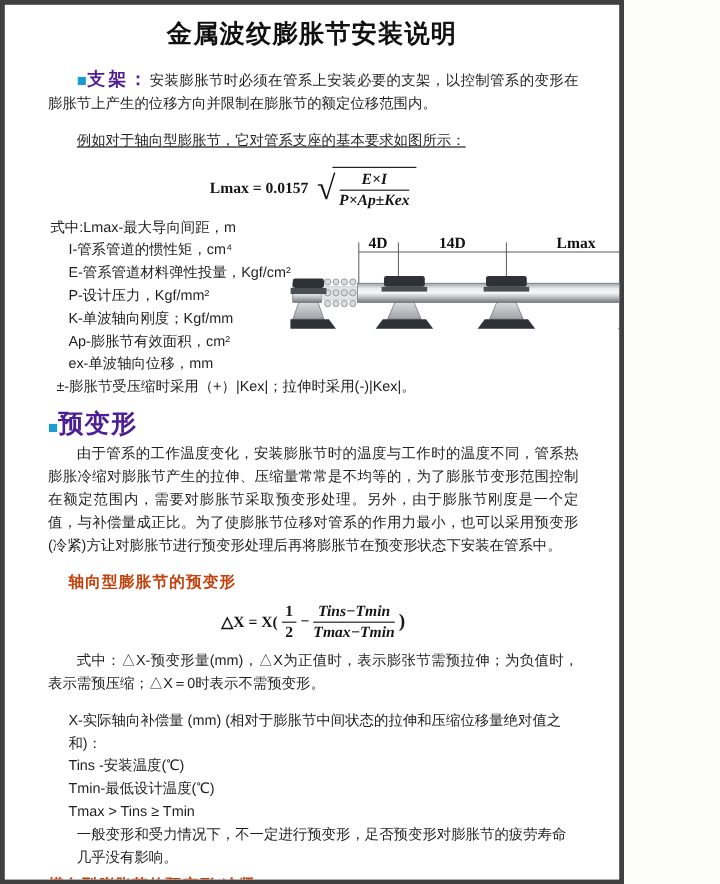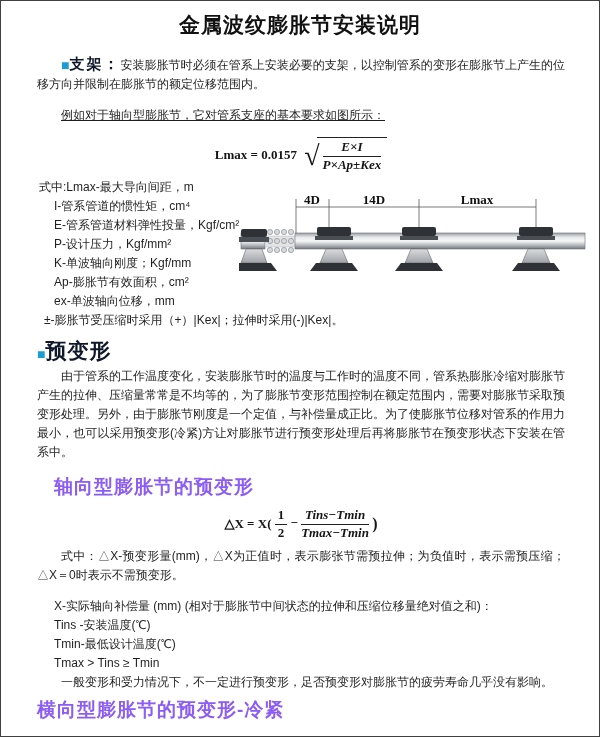--- a/index.html
+++ b/index.html
@@ -1,37 +1,37 @@
 <!DOCTYPE html>
 <html><head>
 <meta charset="utf-8">
 <style>
   html,body{margin:0;padding:0;background:#fdfdfc;}
   .page{
     position:relative;
-    width:600px;height:737px;
+    width:520px;height:737px;
     background:#ffffff;
     overflow:hidden;
     font-family:"Liberation Sans", sans-serif;
     color:#1f1f1f;
     box-sizing:border-box;
-    border:1px solid #404040;
+    border:4px solid #404040;
   }
   .title{
     margin:10px 0 0 0;
     text-align:center;
     font-size:21px;
     font-weight:bold;
     letter-spacing:1px;
     color:#111;
   }
   .content{padding:0 34px 0 36px;}
   .body-text{font-size:12px;line-height:19px;text-align:justify;}
   .marker{color:#1b9cd3;font-size:14px;vertical-align:-1px;}
-  .sec-label{color:#0f172a;font-size:15px;font-weight:bold;letter-spacing:2px;}
+  .sec-label{color:#4c1d95;font-size:15px;font-weight:bold;letter-spacing:2px;}
   .para-support{margin-top:15px;text-indent:24px;}
   .para-example{margin-top:0;text-indent:24px;text-decoration:underline;}
 
   
   .formula-row{
     text-align:center;
     font-family:"Liberation Serif", serif;
     font-weight:bold;
     font-size:13px;
     color:#151515;
@@ -54,21 +54,21 @@
   .def-note{padding-left:15px;}
 
   
   .diagram{position:absolute;left:238px;top:190px;width:350px;height:96px;}
   .dim-label{font-family:"Liberation Serif", serif;font-weight:bold;font-size:13px;fill:#111;}
 
   .sec-head{margin-top:7px;font-size:16px;}
   .sec-head .sec-label{font-size:21px;letter-spacing:1px;}
   .para-predeform{margin-top:2px;text-indent:24px;}
   .sub-head{
-    color:#8b5cf6;font-size:19px;font-weight:bold;
+    color:#c2410c;font-size:13px;font-weight:bold;
     margin-top:5px;letter-spacing:1px;
   }
   .sub-head.axial{padding-left:17px;}
   .sub-head.lateral{padding-left:0px;}
   .formula-dx{margin:8px 0 6px 0;}
   .formula-dx .paren{font-size:16px;vertical-align:middle;}
   .axial-note{margin-top:2px;text-indent:24px;}
   .items{font-size:12px;line-height:19px;margin-top:0;}
   .item{padding-left:17px;}
   .item-indent{padding-left:24px;}

